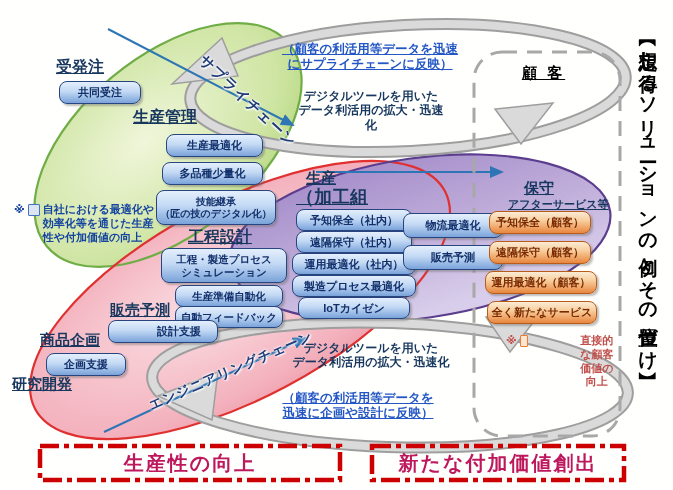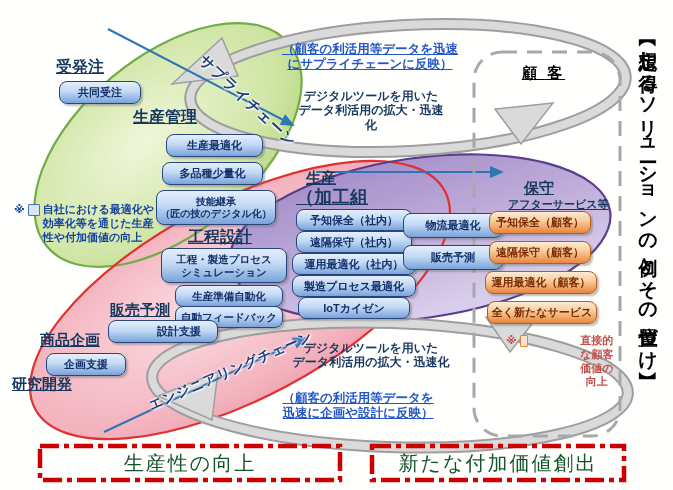--- a/index.html
+++ b/index.html
@@ -16,21 +16,21 @@
        border:1.5px solid #29457f;border-radius:8px;
        box-shadow:2px 2px 2px rgba(110,110,110,.45);line-height:1.15;}
   .btn-o{color:#7b2a00;background:linear-gradient(to bottom,#fcebd4 0%,#f8cf9f 40%,#e8863e 100%);
        border:1.5px solid #b85c1a;}
   .flownote{color:#2457c5;font-weight:bold;text-decoration:underline;text-align:center;line-height:1.2;}
   .navytext{color:#17375e;font-weight:bold;text-align:center;line-height:1.2;}
   .chain{color:#1f3c78;font-weight:bold;white-space:nowrap;letter-spacing:1px;
          text-shadow:0 0 3px #fff,0 0 3px #fff,1px 1px 2px #fff;transform-origin:left top;}
   .legend{display:flex;align-items:flex-start;gap:3px;font-weight:bold;font-size:11px;line-height:1.25;}
   .sq{display:inline-block;width:10px;height:10px;margin-top:1px;border-radius:1px;}
-  .redlab{color:#14532d;font-weight:normal;font-size:20px;display:flex;align-items:center;
+  .redlab{color:#be185d;font-weight:bold;font-size:20px;display:flex;align-items:center;
           justify-content:center;letter-spacing:2px;}
 </style>
 </head>
 <body>
 
 <div id="stage">
 
   <svg id="bg" width="673" height="490" viewBox="0 0 673 490">
     <defs>
       <radialGradient id="gGreen" cx="45%" cy="40%" r="70%">

